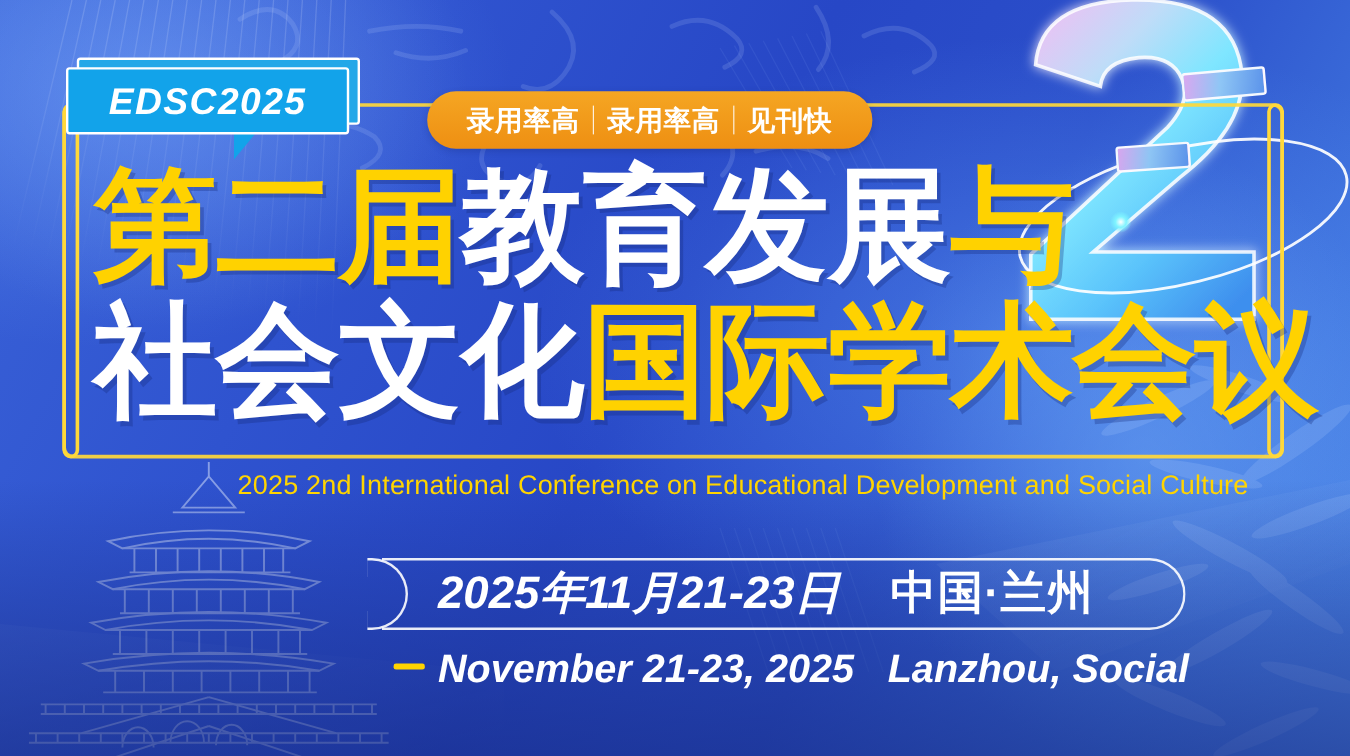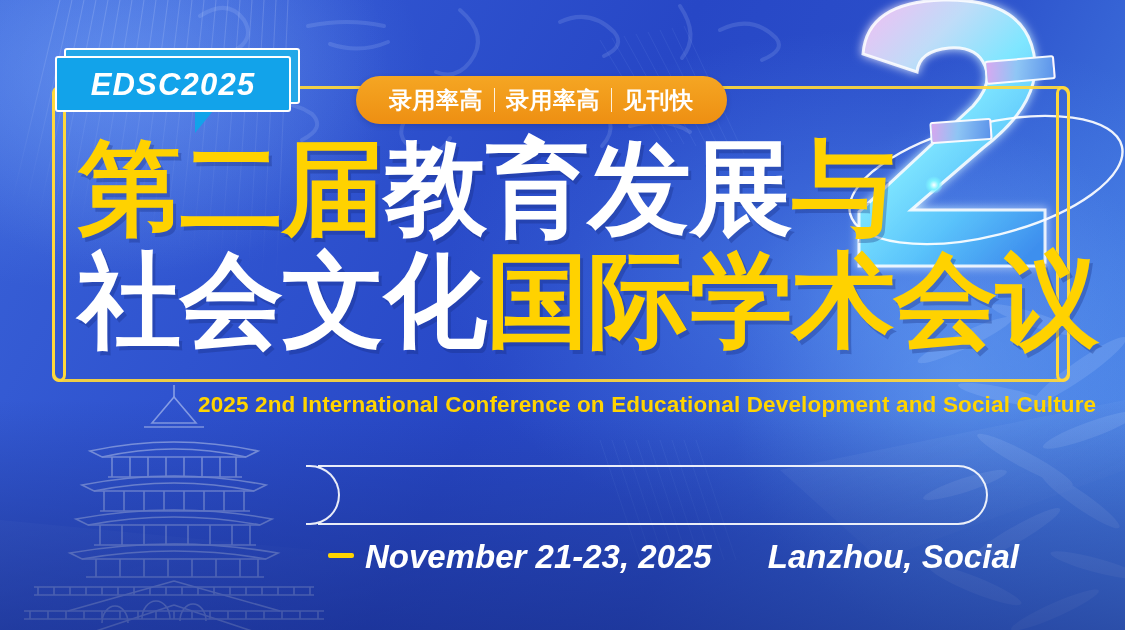--- a/index.html
+++ b/index.html
@@ -150,35 +150,35 @@
     width: 980px;
   }
   .title-line {
     white-space: nowrap;
     line-height: 1.02;
     font-weight: 900;
     font-size: 103px;
     letter-spacing: -1px;
     font-family: "DejaVu Sans", "Liberation Sans", sans-serif;
   }
-  .title-line.l2 { margin-top: 8px; font-family: Liberation Serif, serif; }
+  .title-line.l2 { margin-top: 8px; }
   .title-line .ch {
     display: inline-block;
     text-shadow: 3px 4px 0 rgba(20,40,120,0.30);
   }
   .ch.y { color: #FFD200; }
   .ch.w { color: #FFFFFF; }
 
   
   .subtitle {
     position: absolute;
     left: 198px; top: 392px;
     color: #FFD400;
     font-size: 22.5px;
-    font-weight: 700;
+    font-weight: 400;
     letter-spacing: 0.15px;
     white-space: nowrap;
     font-family: "Liberation Sans", "DejaVu Sans", sans-serif;
   }
 
   
   .date-pill {
     position: absolute;
     left: 318px; top: 465px;
     width: 670px; height: 60px;
@@ -208,21 +208,21 @@
     white-space: nowrap;
     line-height: 48px;
   }
   .date-cn .loc { font-style: normal; letter-spacing: 1px; }
 
   .date-en {
     position: absolute;
     left: 365px; top: 536px;
     display: flex;
     align-items: center;
-    gap: 56px;
+    gap: 28px;
     color: #ffffff;
     font-size: 33px;
     font-weight: 600;
     font-style: italic;
     white-space: nowrap;
     line-height: 42px;
   }
   .date-dash {
     position: absolute;
     left: 328px; top: 553px;
@@ -484,20 +484,24 @@
   <div class="title-block">
     <div class="title-line l1"><span class="ch y">第</span><span class="ch y">二</span><span class="ch y">届</span><span class="ch w">教</span><span class="ch w">育</span><span class="ch w">发</span><span class="ch w">展</span><span class="ch y">与</span></div>
     <div class="title-line l2"><span class="ch w">社</span><span class="ch w">会</span><span class="ch w">文</span><span class="ch w">化</span><span class="ch y">国</span><span class="ch y">际</span><span class="ch y">学</span><span class="ch y">术</span><span class="ch y">会</span><span class="ch y">议</span></div>
   </div>
 
   <div class="subtitle">2025 2nd International Conference on Educational Development and Social Culture</div>
 
   <div class="date-pill"></div>
   <div class="date-bracket"></div>
 
+  <div class="date-cn">
+    <span>2025年11月21-23日</span>
+    <span class="loc">中国·兰州</span>
+  </div>
 
   <div class="date-dash"></div>
   <div class="date-en">
     <span>November 21-23, 2025</span>
     <span>Lanzhou, Social</span>
   </div>
 
 </div>
 
 </body></html>

